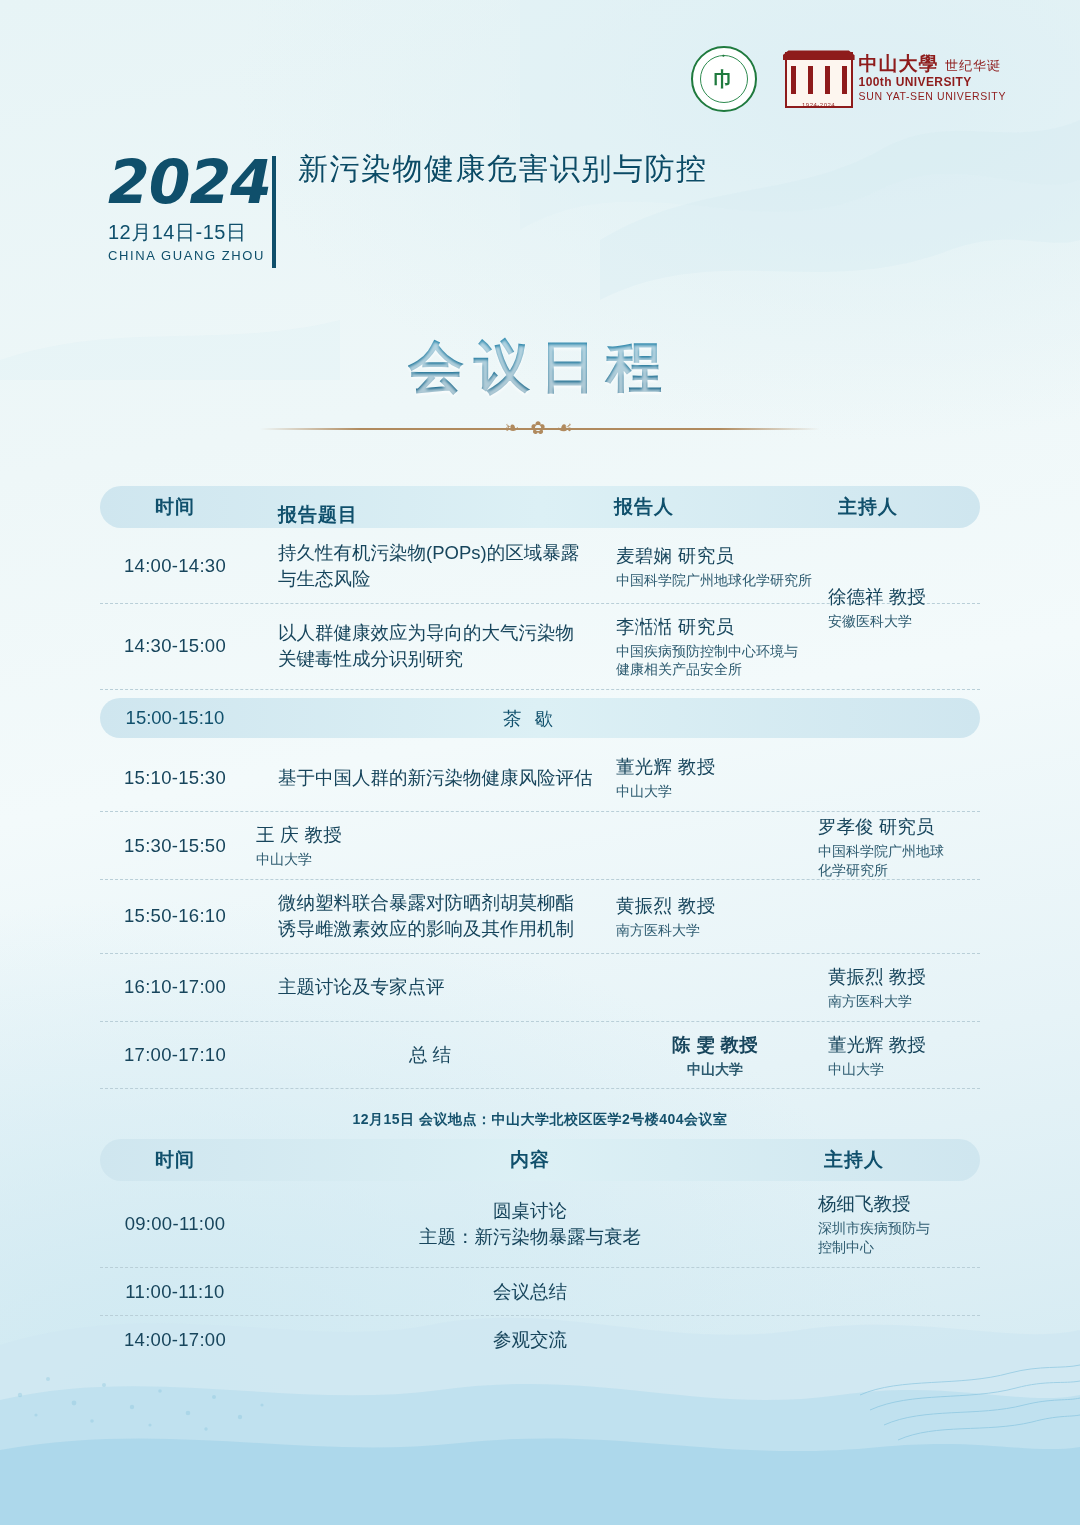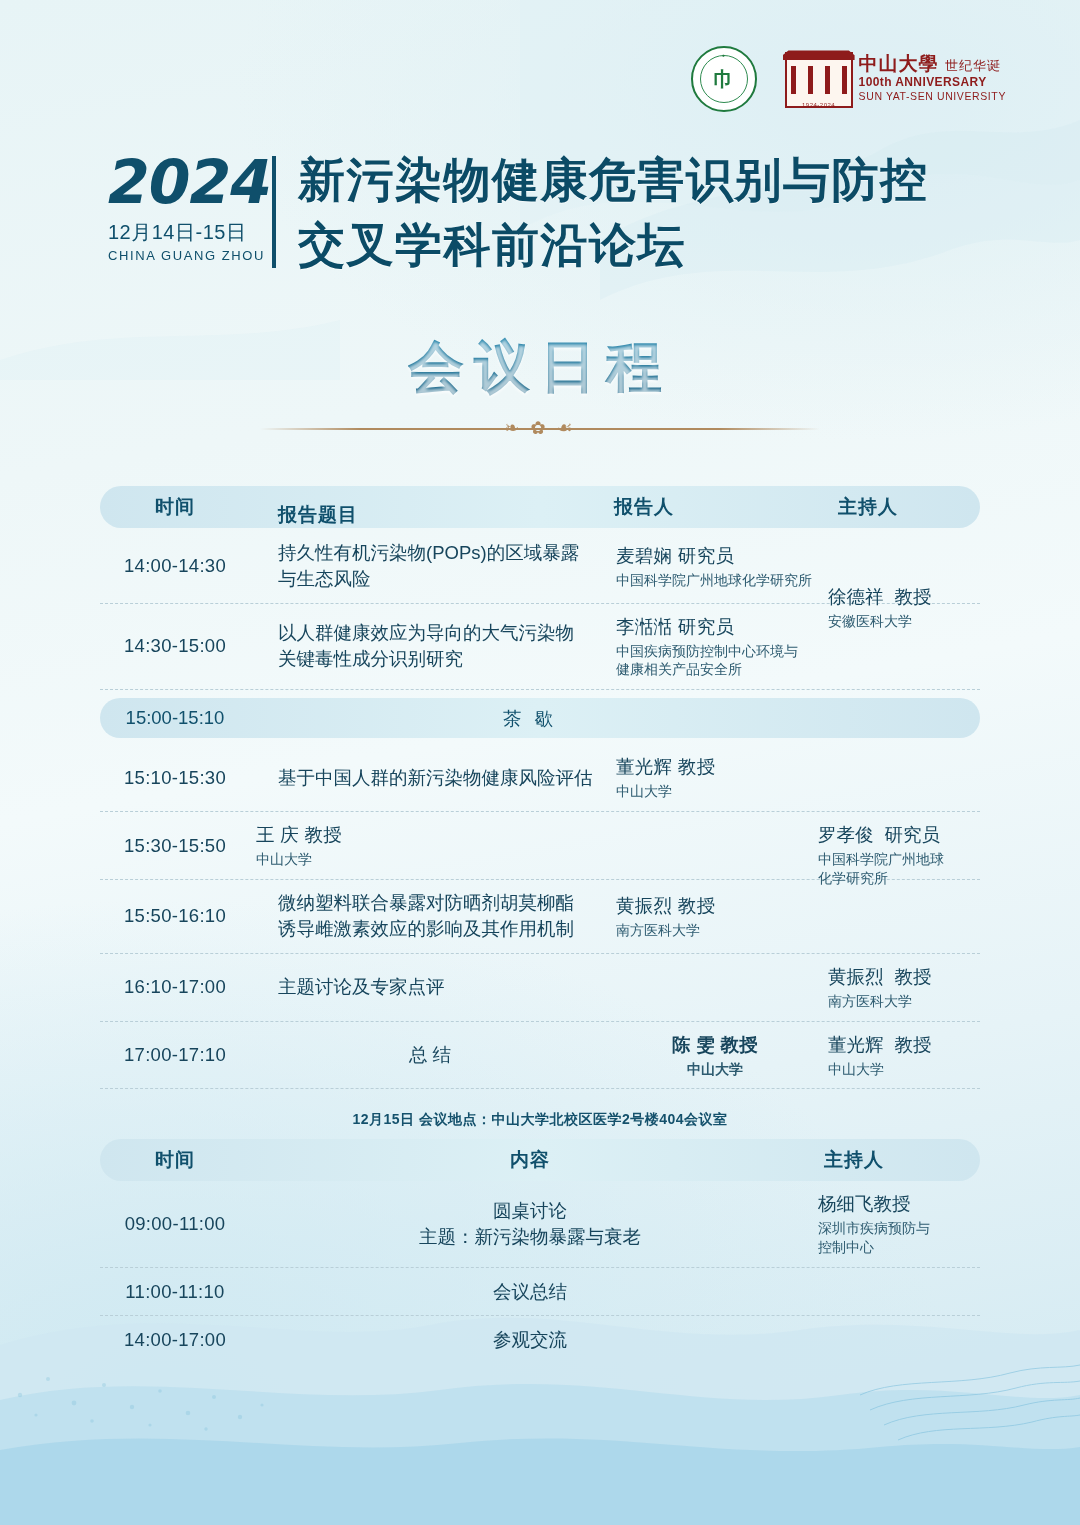--- a/index.html
+++ b/index.html
@@ -173,22 +173,22 @@
   }
   .title-divider {
     width: 4px;
     align-self: stretch;
     background: #0f4f6b;
     margin: 8px 22px 10px 4px;
     height: 112px;
   }
   .main-title {
     color: #0b4b66;
-    font-weight: bold;
-    font-size: 47px;
+    font-weight: normal;
+    font-size: 30px;
     line-height: 1.38;
     letter-spacing: 1.5px;
     text-shadow: 0 1px 0 rgba(255,255,255,.6);
   }
 
   
   .agenda-head {
     position: absolute;
     top: 330px;
     left: 0;
@@ -290,21 +290,20 @@
   }
   .person .org {
     font-size: 14px;
     color: #2d5b70;
     line-height: 1.35;
     margin-top: 3px;
   }
   .chair .nm {
     font-size: 18.5px;
     color: #17455c;
-    font-family: Liberation Mono, monospace;
   }
   .chair .org {
     font-size: 14px;
     color: #2d5b70;
     line-height: 1.35;
     margin-top: 3px;
   }
   .span-cell {
     position: absolute;
     box-sizing: border-box;
@@ -399,36 +398,35 @@
             <i></i>
             <i></i>
           </div>
         <div class="yrs">1924-2024</div>
       </div>
       <div class="sysu-text">
         <div class="cn">
           <span>中山大學</span>
           <small>世纪华诞</small>
         </div>
-        <div class="ann">100th ANNIVERSARY</div>
+        <div class="ann">100th UNIVERSITY</div>
         <div class="en">SUN YAT-SEN UNIVERSITY</div>
       </div>
     </div>
   </div>
 
   <div class="title-block">
     <div class="year-col">
       <div class="year">2024</div>
       <div class="date-cn">12月14日-15日</div>
       <div class="date-en">CHINA GUANG ZHOU</div>
     </div>
     <div class="title-divider"></div>
     <div class="main-title">
       <div>新污染物健康危害识别与防控</div>
-      <div>交叉学科前沿论坛</div>
     </div>
   </div>
 
   <div class="agenda-head">
     <div class="t">会议日程</div>
     <div class="ornament">
       <div class="line"></div>
       <div class="mid">❧ ✿ ☙</div>
     </div>
   </div>
@@ -501,21 +499,21 @@
         <div class="c-time time">15:50-16:10</div>
         <div class="c-topic topic" style="white-space:pre-line">微纳塑料联合暴露对防晒剂胡莫柳酯
 诱导雌激素效应的影响及其作用机制</div>
         <div class="c-speaker person">
           <div class="nm">黄振烈 教授</div>
           <div class="org" style="white-space:pre-line">南方医科大学</div>
         </div>
         <div class="c-chair"></div>
       </div>
 
-      <div class="span-cell chair" style="right:0; top:78px; width:170px; padding-left:8px;">
+      <div class="span-cell chair" style="right:0; top:70px; width:170px; padding-left:8px;">
         <div class="nm">罗孝俊 研究员</div>
         <div class="org" style="white-space:pre-line">中国科学院广州地球
 化学研究所</div>
       </div>
     </div>
 
     <div class="grow">
       <div class="c-time time">16:10-17:00</div>
       <div class="c-topic topic">主题讨论及专家点评</div>
       <div class="c-speaker"></div>

